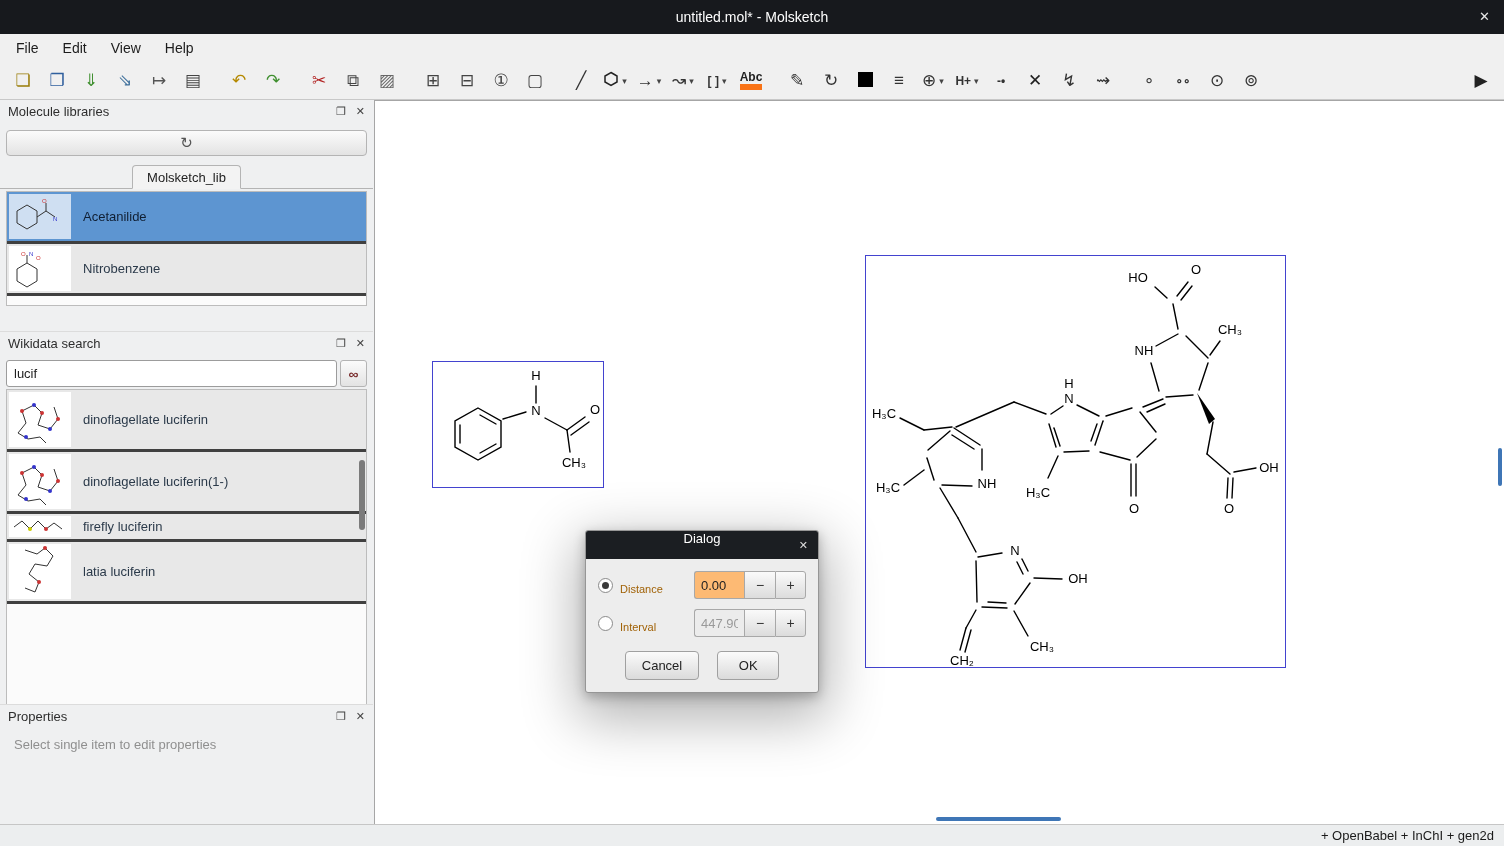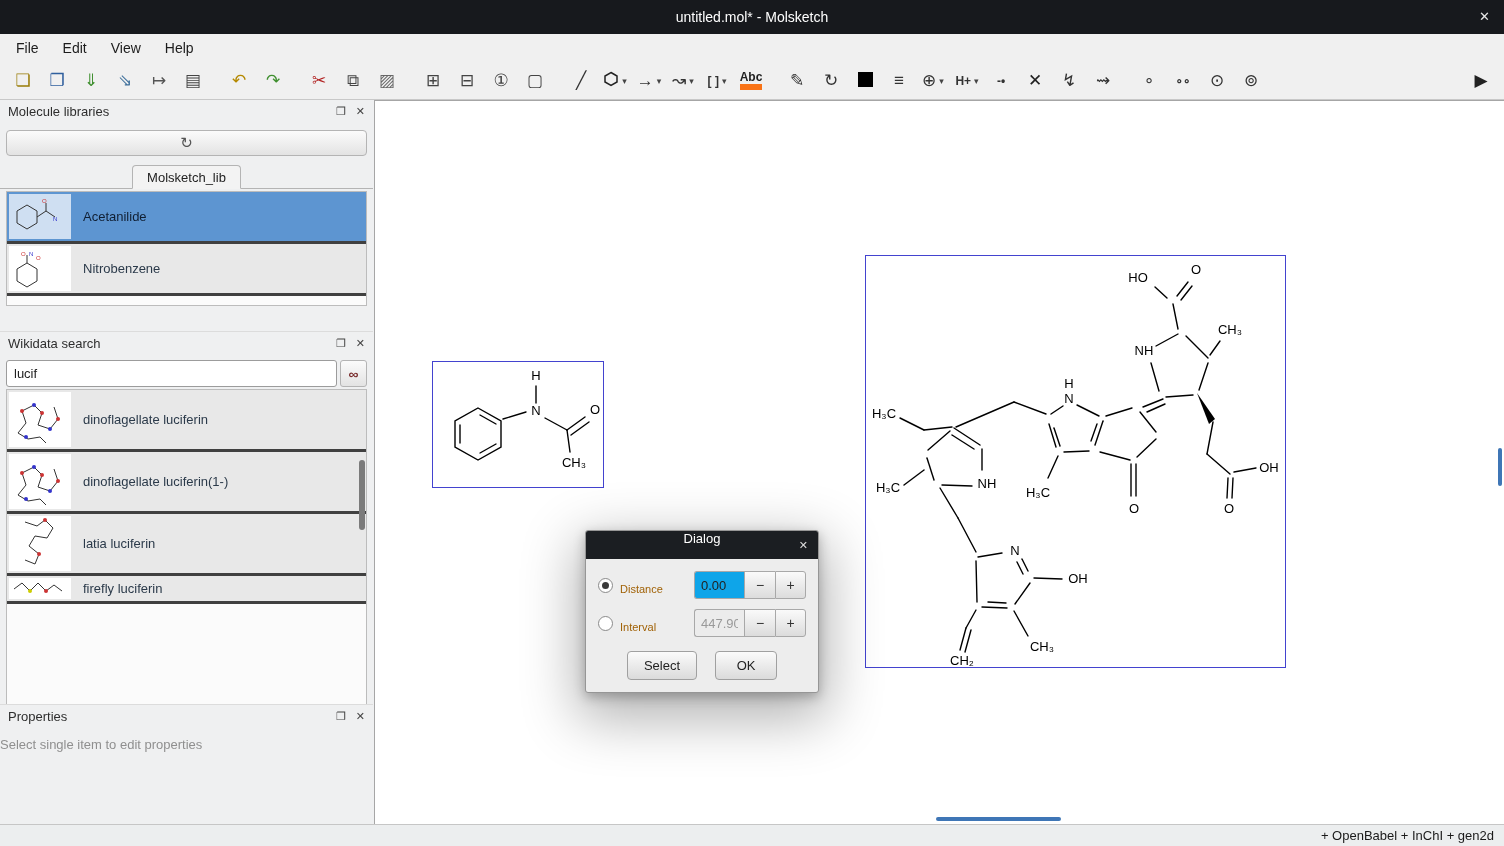--- a/index.html
+++ b/index.html
@@ -56,21 +56,21 @@
   .list-item.selected .thumb { background:#cfdff2; }
   .list-item.selected .label { color:#101f33; }
   .wiki-scrollbar { position:absolute; right:1px; top:70px; width:6px; height:70px; background:#7b7b7b; border-radius:3px; }
 
   .search-row { display:flex; margin:6px 6px 2px 6px; gap:3px; }
   .search-input { flex:1; height:27px; border:1px solid #9c9c9c; border-radius:3px; background:#fff;
                   padding:0 7px; font-size:13px; font-family:inherit; color:#222; }
   .search-btn { width:27px; height:27px; border:1px solid #b4b4b4; border-radius:3px;
                 background:linear-gradient(#fbfbfb,#e3e3e3); display:flex; align-items:center; justify-content:center;
                 font-size:14px; font-weight:bold; color:#7a2d2d; }
-  .props-hint { padding:10px 0; font-size:13px; color:#8f8f8f; }
+  .props-hint { padding:10px 14px; font-size:13px; color:#8f8f8f; }
 
   
   .canvas { position:absolute; left:374px; top:100px; width:1130px; height:724px; background:#fff;
             border-left:1px solid #a6a6a6; border-top:1px solid #a6a6a6; }
   .mol { position:absolute; border:1px solid #4343cf; }
   .mol1 { left:57px;  top:260px; width:172px; height:127px; }
   .mol2 { left:490px; top:154px; width:421px; height:413px; }
   .mol svg text { font-family:"Liberation Sans", sans-serif; }
   .hthumb { position:absolute; left:561px; bottom:3px; width:125px; height:4px; background:#3f76b6; border-radius:2px; }
   .vthumb { position:absolute; right:2px; top:347px; width:4px; height:38px; background:#3f76b6; border-radius:2px; }
@@ -83,21 +83,21 @@
                   display:flex; justify-content:center; font-size:13px; }
   .dialog-close { position:absolute; right:10px; top:8px; font-size:11px; color:#ddd; }
   .dialog-body { padding:12px; }
   .drow { display:flex; align-items:center; margin-bottom:10px; }
   .radio { width:15px; height:15px; border-radius:50%; border:1px solid #8a8a8a; background:#fff;
            margin-right:7px; position:relative; flex:none; }
   .radio.checked::after { content:""; position:absolute; left:3px; top:3px; right:3px; bottom:3px;
                           background:#3a3a3a; border-radius:50%; }
   .dlabel { font-size:11px; color:#a16207; width:56px;margin-top:7px; }
   .spin { display:flex; margin-left:auto; }
-  .spin-value { width:50px; height:28px; border:1px solid #a8a8a8; border-right:none; background:#0ea5e9;
+  .spin-value { width:50px; height:28px; border:1px solid #a8a8a8; border-right:none; background:#fdba74;
                 font-size:13px; padding:0 6px; border-radius:3px 0 0 3px; font-family:inherit; color:#222; }
   .spin-value.disabled { background:#ececec; color:#9a9a9a; }
   .spin-btn { width:31px; height:28px; border:1px solid #a8a8a8; background:linear-gradient(#fafafa,#dcdcdc);
               font-size:14px; color:#333; display:flex; align-items:center; justify-content:center; }
   .spin-btn.minus { border-right:none; }
   .spin-btn.plus { border-radius:0 3px 3px 0; }
   .dbtns { display:flex; justify-content:center; gap:18px; margin-top:14px; }
   .btn { height:29px; padding:0 16px; min-width:62px; border:1px solid #a0a0a0; border-radius:4px;
          background:linear-gradient(#fbfbfb,#dbdbdb); font-size:13px; color:#222;
          display:flex; align-items:center; justify-content:center; }
@@ -339,39 +339,39 @@
                 <circle cx="10" cy="18" r="2" fill="#c33"></circle>
                 <circle cx="22" cy="12" r="2" fill="#33c"></circle>
                 <circle cx="30" cy="20" r="2" fill="#c33"></circle>
                 <circle cx="38" cy="36" r="2" fill="#33c"></circle>
                 <circle cx="46" cy="26" r="2" fill="#c33"></circle>
                 <circle cx="14" cy="44" r="2" fill="#33c"></circle>
               </svg>
             </span>
             <span class="label">dinoflagellate luciferin(1-)</span>
           </div>
+          <div class="list-item short">
+            <span class="thumb">
+              <svg width="56" height="24" viewBox="0 0 56 24">
+                <polyline points="2,12 10,6 18,14 26,6 34,14 42,8 50,14" fill="none" stroke="#333"></polyline>
+                <circle cx="18" cy="14" r="2" fill="#cc0"></circle>
+                <circle cx="34" cy="14" r="2" fill="#c33"></circle>
+              </svg>
+            </span>
+            <span class="label">firefly luciferin</span>
+          </div>
           <div class="list-item">
             <span class="thumb">
               <svg width="50" height="56" viewBox="0 0 50 56">
                 <polyline points="10,6 22,10 30,4 38,12 32,22 20,20 14,30 24,38 20,48 10,44" fill="none" stroke="#333"></polyline>
                 <circle cx="30" cy="4" r="2" fill="#c33"></circle>
                 <circle cx="24" cy="38" r="2" fill="#c33"></circle>
               </svg>
             </span>
             <span class="label">latia luciferin</span>
-          </div>
-          <div class="list-item short">
-            <span class="thumb">
-              <svg width="56" height="24" viewBox="0 0 56 24">
-                <polyline points="2,12 10,6 18,14 26,6 34,14 42,8 50,14" fill="none" stroke="#333"></polyline>
-                <circle cx="18" cy="14" r="2" fill="#cc0"></circle>
-                <circle cx="34" cy="14" r="2" fill="#c33"></circle>
-              </svg>
-            </span>
-            <span class="label">firefly luciferin</span>
           </div>
           <div class="wiki-scrollbar"></div>
       </div>
     </section>
 
     <section class="panel panel-props">
       <header class="panel-header">
         <span class="panel-title">Properties</span>
         <span class="panel-icons">
           <span class="panel-icon">❐</span>
@@ -519,21 +519,21 @@
         <div class="drow">
           <span class="radio"></span>
           <span class="dlabel">Interval</span>
           <span class="spin">
             <input class="spin-value disabled" value="447.90" style="">
             <span class="spin-btn minus">−</span>
             <span class="spin-btn plus">+</span>
           </span>
         </div>
         <div class="dbtns">
-          <div class="btn">Select</div>
+          <div class="btn">Cancel</div>
           <div class="btn">OK</div>
         </div>
       </div>
     </div>
 
     <div class="hthumb"></div>
     <div class="vthumb"></div>
   </div>
 
   <div class="statusbar">

